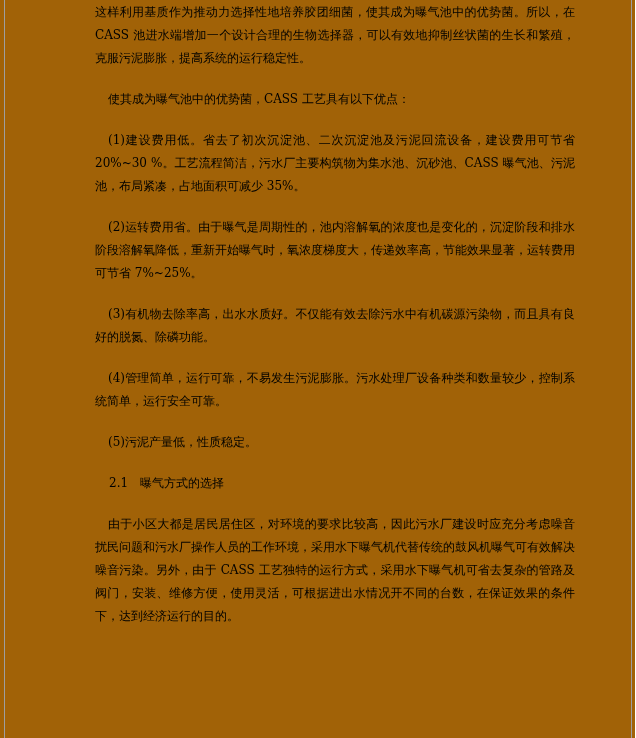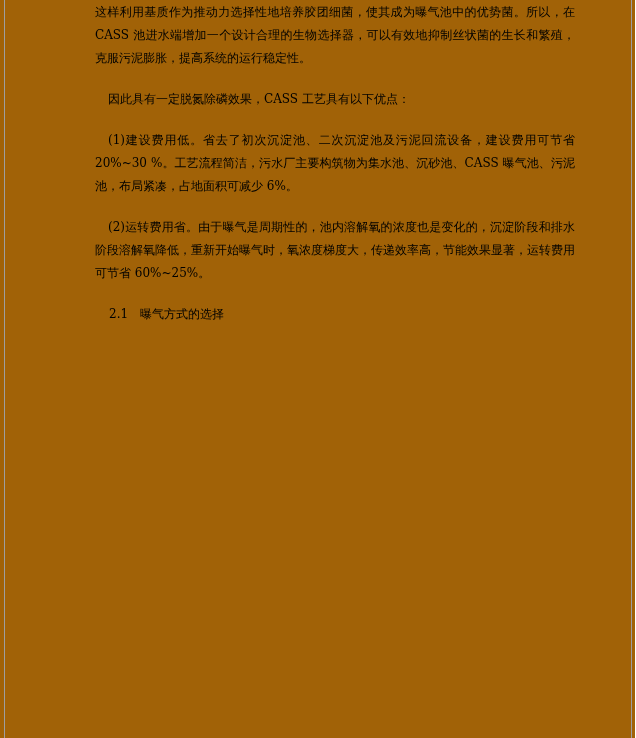--- a/index.html
+++ b/index.html
@@ -50,19 +50,23 @@
 </style>
 </head>
 <body>
 
 <div class="page">
   <div class="page-edge left"></div>
   <div class="page-edge right"></div>
 
   <div class="content">
     <p>这样利用基质作为推动力选择性地培养胶团细菌，使其成为曝气池中的优势菌。所以，在 CASS 池进水端增加一个设计合理的生物选择器，可以有效地抑制丝状菌的生长和繁殖，克服污泥膨胀，提高系统的运行稳定性。</p>
-    <p class="indent">因此具有一定脱氮除磷效果，CASS 工艺具有以下优点：</p>
-    <p class="indent">(1)建设费用低。省去了初次沉淀池、二次沉淀池及污泥回流设备，建设费用可节省 20%~30 %。工艺流程简洁，污水厂主要构筑物为集水池、沉砂池、CASS 曝气池、污泥池，布局紧凑，占地面积可减少 6%。</p>
-    <p class="indent">(2)运转费用省。由于曝气是周期性的，池内溶解氧的浓度也是变化的，沉淀阶段和排水阶段溶解氧降低，重新开始曝气时，氧浓度梯度大，传递效率高，节能效果显著，运转费用可节省 60%~25%。</p>
+    <p class="indent">使其成为曝气池中的优势菌，CASS 工艺具有以下优点：</p>
+    <p class="indent">(1)建设费用低。省去了初次沉淀池、二次沉淀池及污泥回流设备，建设费用可节省 20%~30 %。工艺流程简洁，污水厂主要构筑物为集水池、沉砂池、CASS 曝气池、污泥池，布局紧凑，占地面积可减少 35%。</p>
+    <p class="indent">(2)运转费用省。由于曝气是周期性的，池内溶解氧的浓度也是变化的，沉淀阶段和排水阶段溶解氧降低，重新开始曝气时，氧浓度梯度大，传递效率高，节能效果显著，运转费用可节省 7%~25%。</p>
+    <p class="indent">(3)有机物去除率高，出水水质好。不仅能有效去除污水中有机碳源污染物，而且具有良好的脱氮、除磷功能。</p>
+    <p class="indent">(4)管理简单，运行可靠，不易发生污泥膨胀。污水处理厂设备种类和数量较少，控制系统简单，运行安全可靠。</p>
+    <p class="indent">(5)污泥产量低，性质稳定。</p>
     <p class="heading">2.1　曝气方式的选择</p>
+    <p class="indent">由于小区大都是居民居住区，对环境的要求比较高，因此污水厂建设时应充分考虑噪音扰民问题和污水厂操作人员的工作环境，采用水下曝气机代替传统的鼓风机曝气可有效解决噪音污染。另外，由于 CASS 工艺独特的运行方式，采用水下曝气机可省去复杂的管路及阀门，安装、维修方便，使用灵活，可根据进出水情况开不同的台数，在保证效果的条件下，达到经济运行的目的。</p>
 
   </div>
 </div>
 
 </body></html>

